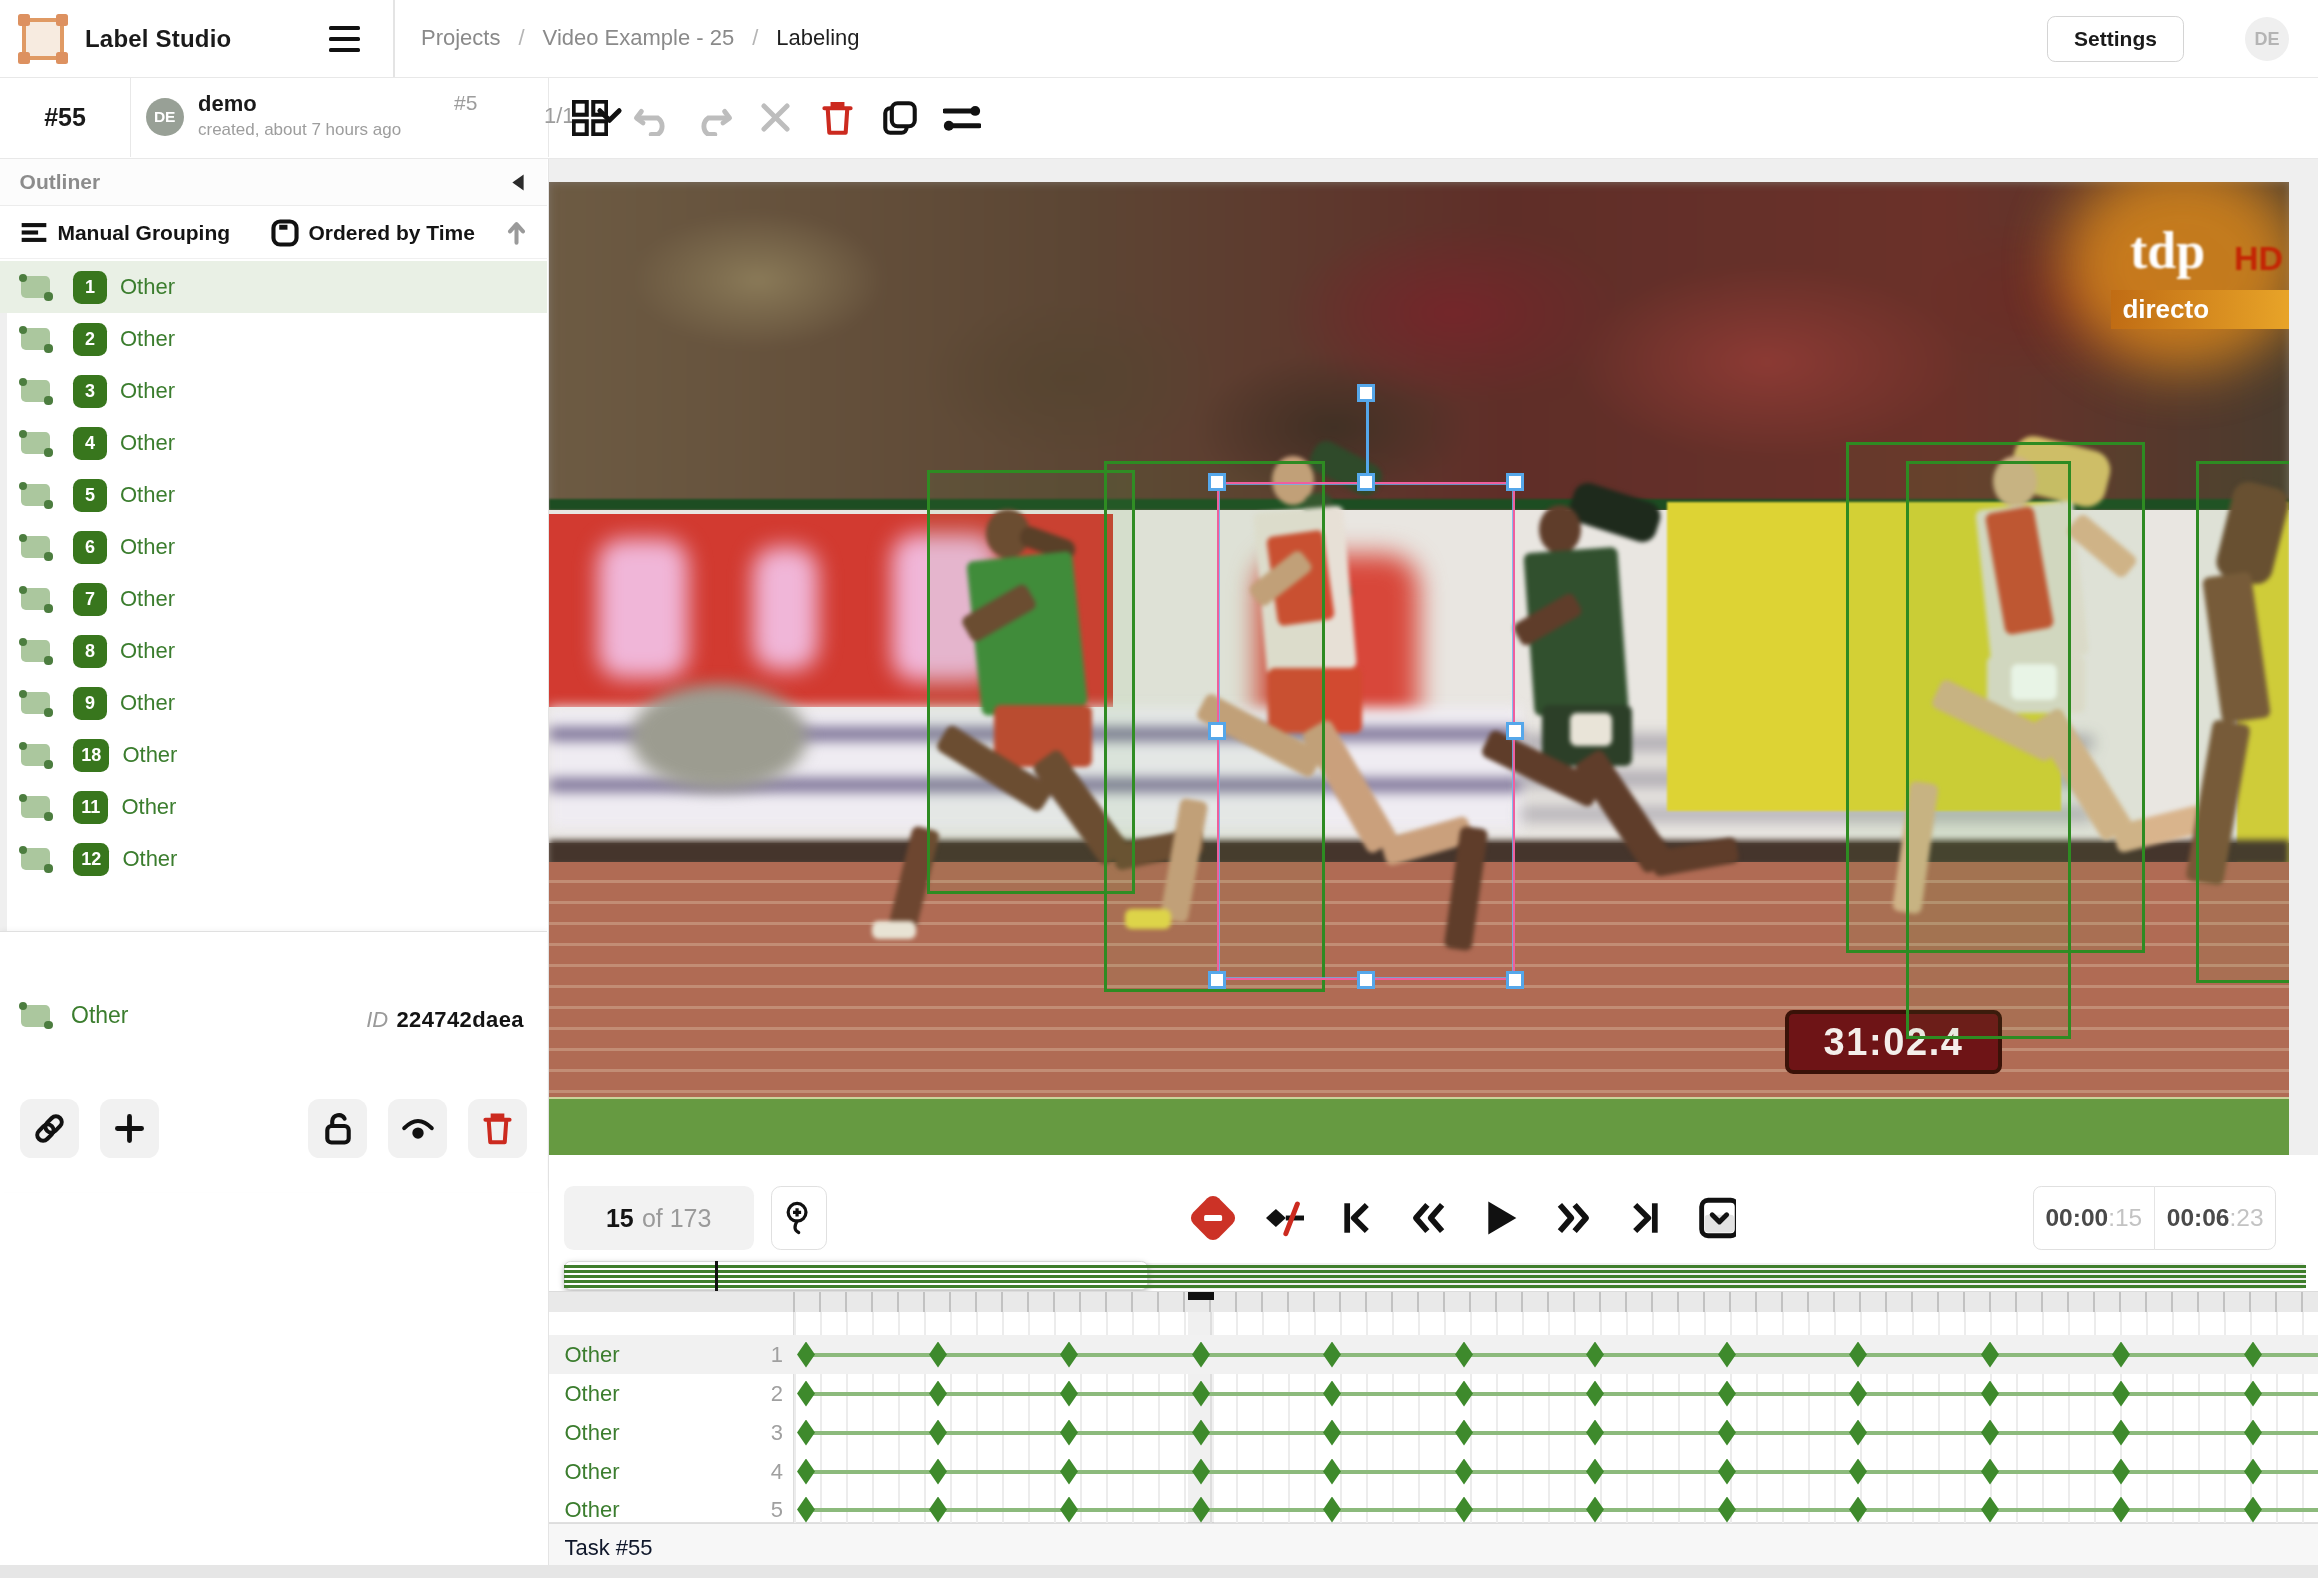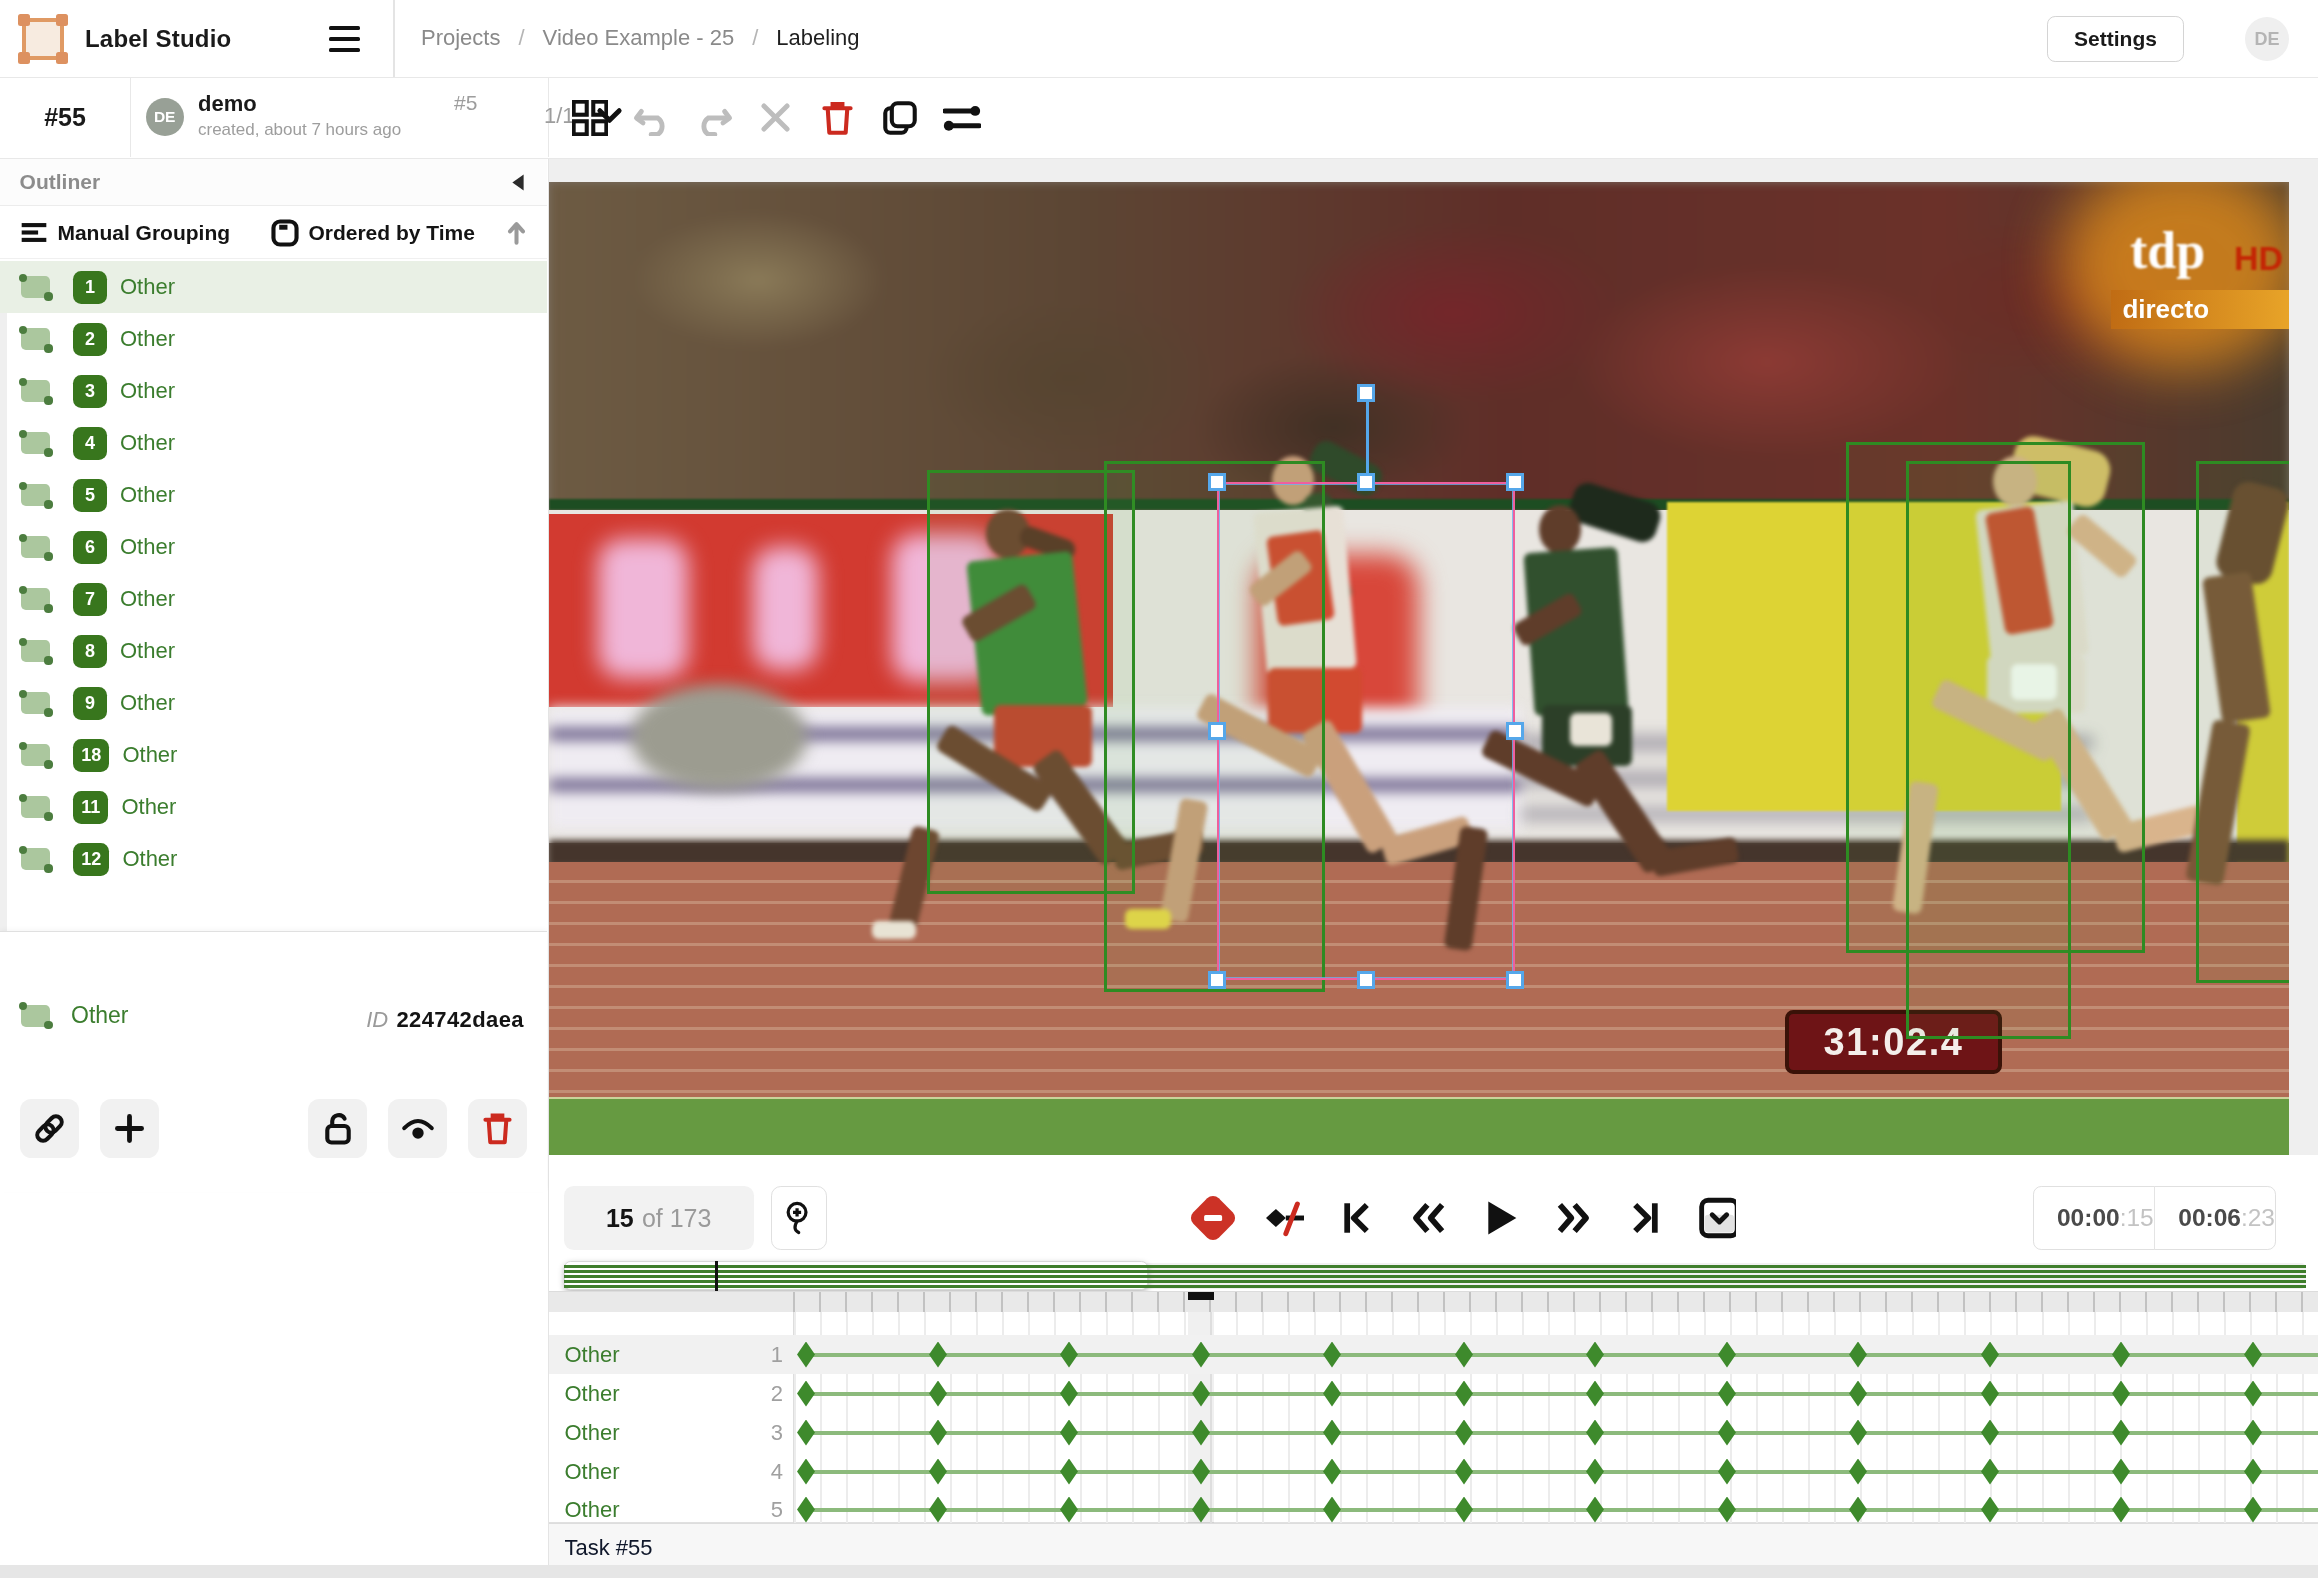--- a/index.html
+++ b/index.html
@@ -148,21 +148,21 @@
   .frame-box b { color:#141414; }
   .zoomframe-btn { left:222px; top:31px; width:56px; height:64px; background:#fff;
       border:1.6px solid #e0e0e0; border-radius:9.8px; display:flex; align-items:center; justify-content:center; cursor:pointer; }
   .playctl { top:31px; height:64px; position:absolute; display:flex; align-items:center; gap:34px; left:645px; }
   .pb { width:38px; height:38px; display:flex; align-items:center; justify-content:center; cursor:pointer; }
   .kf-remove { width:36px; height:36px; background:#cc3226; border-radius:8.2px; transform:rotate(45deg);
       display:flex; align-items:center; justify-content:center; }
   .kf-remove i { width:18px; height:5.7px; background:#fff; border-radius:1.6px; transform:rotate(-45deg); }
   .timebox { left:1484px; top:31px; width:243px; height:64px; border:1.6px solid #e0e0e0; border-radius:8.2px;
       display:flex; align-items:center; }
-  .timecell { flex:1; text-align:right; font-size:24.5px; color:#4a4a4a; font-weight:bold; }
+  .timecell { flex:1; text-align:center; font-size:24.5px; color:#4a4a4a; font-weight:bold; }
   .timecell span { color:#c3c3c3; font-weight:normal; }
   .timebox .vdiv { width:1.6px; height:64px; }
 
   
   .seekwrap { left:564px; top:1263px; width:1742px; height:26px; background:#f1f1f1; border-radius:4.9px; }
   .seek-viewport { position:absolute; top:-1.6px; height:29px; background:#fff; border:0.8px solid #d8d8d8;
       border-radius:6.5px; box-shadow:0 2.5px 6.5px rgba(0,0,0,.28); cursor:grab; }
   .seek-stripes { position:absolute; left:0; top:1.6px; width:1742px; height:23px;
       background:repeating-linear-gradient(180deg, #3f7e2c 0 3.3px, transparent 3.3px 4.9px); }
   .seek-cursor { position:absolute; top:-2.5px; width:2.5px; height:31px; background:#111; }

